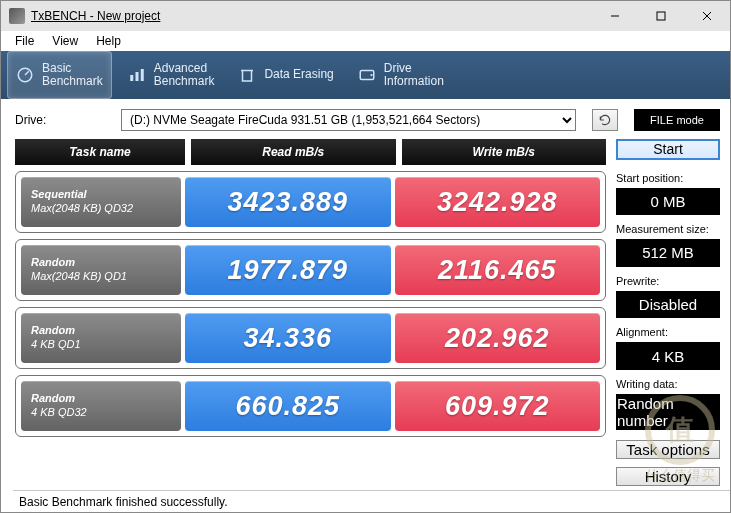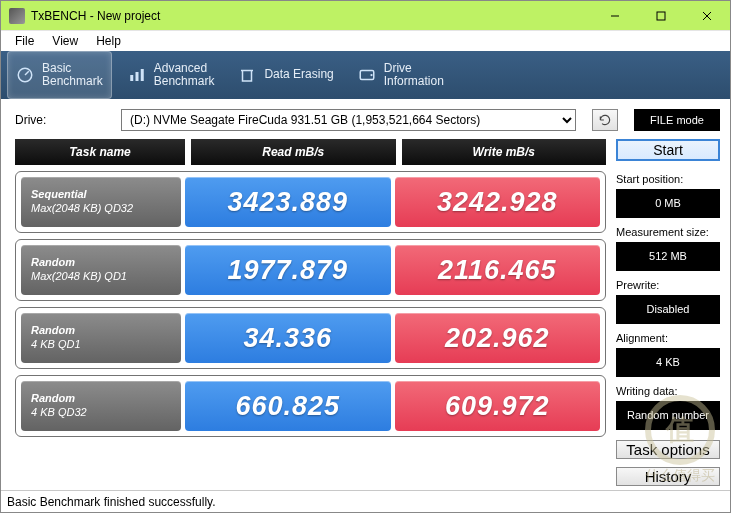--- a/index.html
+++ b/index.html
@@ -1,18 +1,18 @@
 <!DOCTYPE html>
 <html><head>
 <meta charset="utf-8">
 <style>
 * { box-sizing: border-box; margin: 0; padding: 0; font-family: "Segoe UI", Tahoma, sans-serif; }
 body { background: #fff; width: 731px; height: 513px; overflow: hidden; border: 1px solid #888; display: flex; flex-direction: column; }
 
-.titlebar { height: 30px; display: flex; align-items: center; padding: 0 0 0 8px; background: #bef264; border-bottom: 1px solid #e5e5e5; }
+.titlebar { height: 30px; display: flex; align-items: center; padding: 0 0 0 8px; background: #e5e5e5; border-bottom: 1px solid #e5e5e5; text-decoration: underline; }
 .titlebar .appicon { width: 16px; height: 16px; background: linear-gradient(135deg,#555,#999); border-radius: 2px; margin-right: 6px; }
 .titlebar .title { font-size: 12px; color: #000; flex: 1; }
 .titlebar .winbtn { width: 46px; height: 30px; display: flex; align-items: center; justify-content: center; font-size: 11px; color: #222; cursor: default; }
 
 .menubar { height: 20px; display: flex; align-items: center; padding: 0 6px; font-size: 12px; gap: 2px; }
 .menubar .menuitem { padding: 1px 8px; cursor: default; }
 
 .toolbar { height: 48px; background: linear-gradient(to bottom,#3a5f85,#2d4d6d); display: flex; align-items: stretch; padding: 0 6px; gap: 8px; }
 .toolbar .tab { display: flex; align-items: center; gap: 8px; padding: 6px 8px; color: #e6eef7; font-size: 12px; border-radius: 4px; cursor: default; }
 .toolbar .tab.active { background: rgba(255,255,255,0.12); border: 1px solid rgba(255,255,255,0.35); box-shadow: inset 0 0 6px rgba(255,255,255,0.2); }
@@ -35,23 +35,23 @@
 .benchrow .task { flex: 0 0 160px; background: linear-gradient(to bottom,#8c8c8c,#636363); border-radius: 4px; color: #fff; font-size: 11px; display: flex; flex-direction: column; justify-content: center; padding: 0 10px; line-height: 1.25; box-shadow: inset 0 1px 0 rgba(255,255,255,0.25); }
 .benchrow .task .t1 { font-weight: 600; }
 .benchrow .val { flex: 1; border-radius: 4px; display: flex; align-items: center; justify-content: center; font-family: "Arial Black","Segoe UI",sans-serif; font-weight: 900; font-size: 27px; letter-spacing: 1px; color: #fff; text-shadow: 0 1px 2px rgba(0,0,0,0.35); }
 .benchrow .read { background: linear-gradient(to bottom,#4f9cf0,#2d7de0); box-shadow: inset 0 1px 0 rgba(255,255,255,0.4); }
 .benchrow .write { background: linear-gradient(to bottom,#f26a78,#e63c55); box-shadow: inset 0 1px 0 rgba(255,255,255,0.35); }
 
 .rightcol { width: 104px; display: flex; flex-direction: column; gap: 4px; }
 .rightcol .btn { height: 22px; font-size: 15px; border: 1px solid #8a8a8a; background: linear-gradient(#f7f7f7,#e2e2e2); display: flex; align-items: center; justify-content: center; cursor: default; }
 .rightcol .btn.start { height: 26px; font-size: 14px; border: 2px solid #3b84d6; background: linear-gradient(#eaf3fd,#d9eaff); margin-bottom: 4px; }
 .rightcol .lbl { font-size: 11px; color: #000; margin-top: 4px; }
-.rightcol .valbox { height: 36px; background: #000; color: #fff; font-size: 11px; display: flex; align-items: center; justify-content: center; border: 1px solid #000; }
+.rightcol .valbox { height: 36px; background: #000; color: #fff; font-size: 15px; display: flex; align-items: center; justify-content: center; border: 1px solid #000; }
 
-.statusbar { height: 22px; border-top: 1px solid #c8c8c8; font-size: 12px; padding: 2px 6px; color: #000; display: flex; align-items: center; }
+.statusbar { height: 22px; border-top: 1px solid #c8c8c8; font-size: 12px; padding: 2px 6px; color: #000; display: flex; align-items: center; margin-left: 12px; }
 
 .watermark { position: absolute; right: 16px; bottom: 28px; opacity: 0.45; pointer-events: none; }
 .watermark .circ { width: 70px; height: 70px; border: 6px solid #c9c097; border-radius: 50%; display: flex; align-items: center; justify-content: center; font-size: 28px; color: #c9c097; font-weight: 900; position: relative; }
 .watermark .txt { font-size: 14px; color: #b5a97d; text-align: center; margin-top: 2px; }
 </style>
 </head>
 <body>
 
 <div class="titlebar">
   <div class="appicon"></div>

